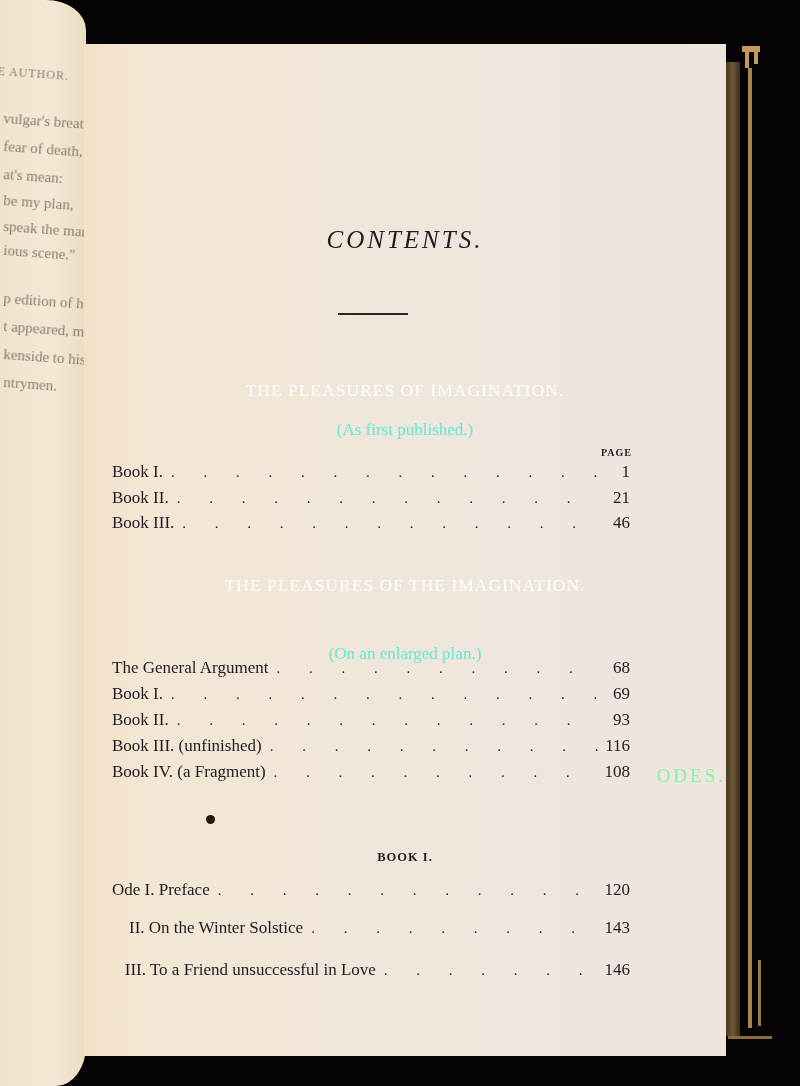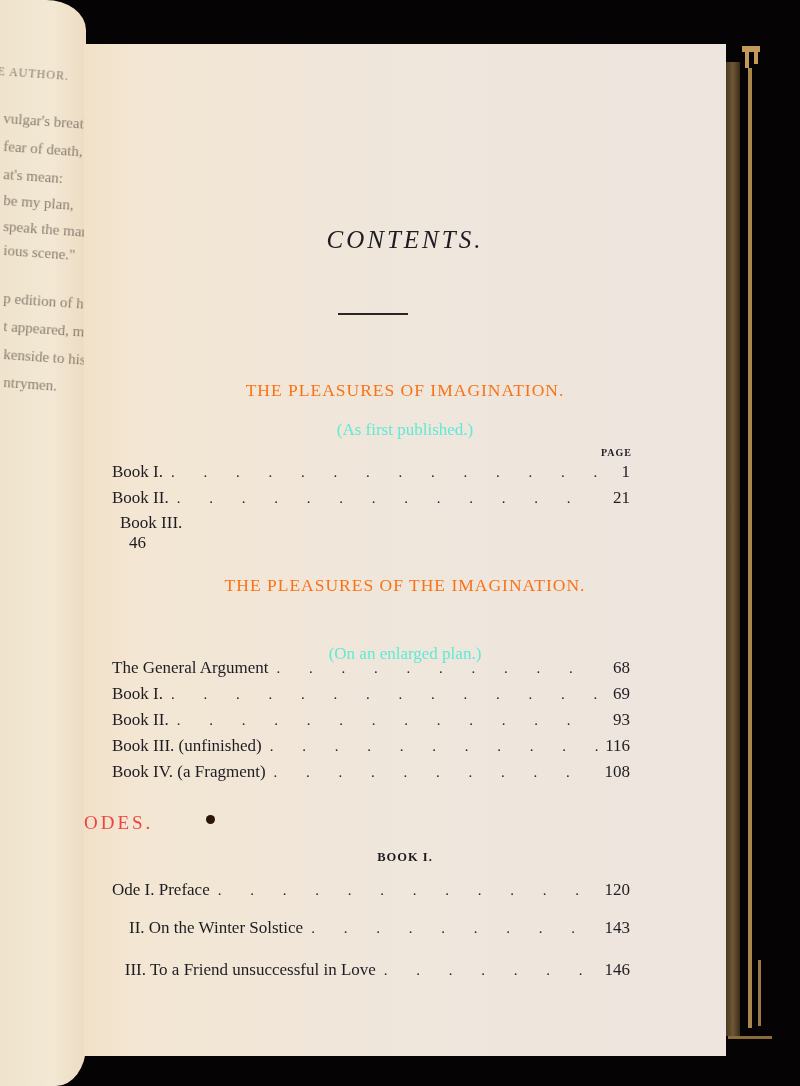--- a/index.html
+++ b/index.html
@@ -52,43 +52,43 @@
 
   .title {
     position: absolute; left: 84px; width: 642px; top: 226px;
     text-align: center; font-size: 25px; letter-spacing: 3px; color: #1e1c22; font-style: italic;
   }
   .rule {
     position: absolute; left: 338px; top: 313px; width: 70px; height: 2px; background: #2a2628;
   }
   .section-head {
     position: absolute; left: 84px; width: 642px; text-align: center;
-    font-size: 17.5px; letter-spacing: 1px; color: #f97316;
+    font-size: 17.5px; letter-spacing: 1px; color: #ffffff;
   }
   .section-sub {
     position: absolute; left: 84px; width: 642px; text-align: center;
     font-size: 17px; color: #5eead4;
   }
   .page-label {
     position: absolute; left: 580px; width: 52px; text-align: right;
     font-size: 10px; font-weight: bold; letter-spacing: 1px; color: #1e1c22; top: 447px;
   }
   .toc-row {
     position: absolute; left: 112px; width: 518px; height: 24px;
     display: flex; align-items: baseline; font-size: 17px; color: #1e1c22;
   }
   .toc-row .label { white-space: pre; }
   .toc-row .dots {
     flex: 1; overflow: hidden; white-space: nowrap; margin: 0 6px 0 8px;
     letter-spacing: 12.5px; color: #2a2628; font-size: 15px;
   }
   .toc-row .num { text-align: right; min-width: 26px; }
   .odes-head {
-    position: absolute; left: 84px; width: 642px; text-align: left; top: 812px;
-    font-size: 19px; letter-spacing: 3px; color: #ef4444;
+    position: absolute; left: 84px; width: 642px; text-align: right; top: 765px;
+    font-size: 19px; letter-spacing: 3px; color: #86efac;
   }
   .odes-sub {
     position: absolute; left: 84px; width: 642px; text-align: center; top: 850px;
     font-size: 12.5px; font-weight: bold; letter-spacing: 1px; color: #1e1c22;
   }
   .ink-spot {
     position: absolute; left: 206px; top: 815px; width: 9px; height: 9px;
     border-radius: 50%; background: #2b140c;
   }
 </style>
@@ -129,21 +129,21 @@
 <div class="toc-row" style="top:462px;">
   <span class="label">Book I.</span>
   <span class="dots">. . . . . . . . . . . . . . . . . . . . . . . . . . . . . . . . . . . . . . .</span>
   <span class="num">1</span>
 </div>
 <div class="toc-row" style="top:488px;">
   <span class="label">Book II.</span>
   <span class="dots">. . . . . . . . . . . . . . . . . . . . . . . . . . . . . . . . . . . . . . .</span>
   <span class="num">21</span>
 </div>
-<div class="toc-row" style="top:513px;flex-direction:column;">
+<div class="toc-row" style="top:513px;">
   <span class="label">Book III.</span>
   <span class="dots">. . . . . . . . . . . . . . . . . . . . . . . . . . . . . . . . . . . . . . .</span>
   <span class="num">46</span>
 </div>
 
 <div class="section-head" style="top:575px;">THE PLEASURES OF THE IMAGINATION.</div>
 <div class="section-sub" style="top:644px;">(On an enlarged plan.)</div>
 
 <div class="toc-row" style="top:658px;font-family:Liberation Serif, serif;">
   <span class="label">The General Argument</span>

